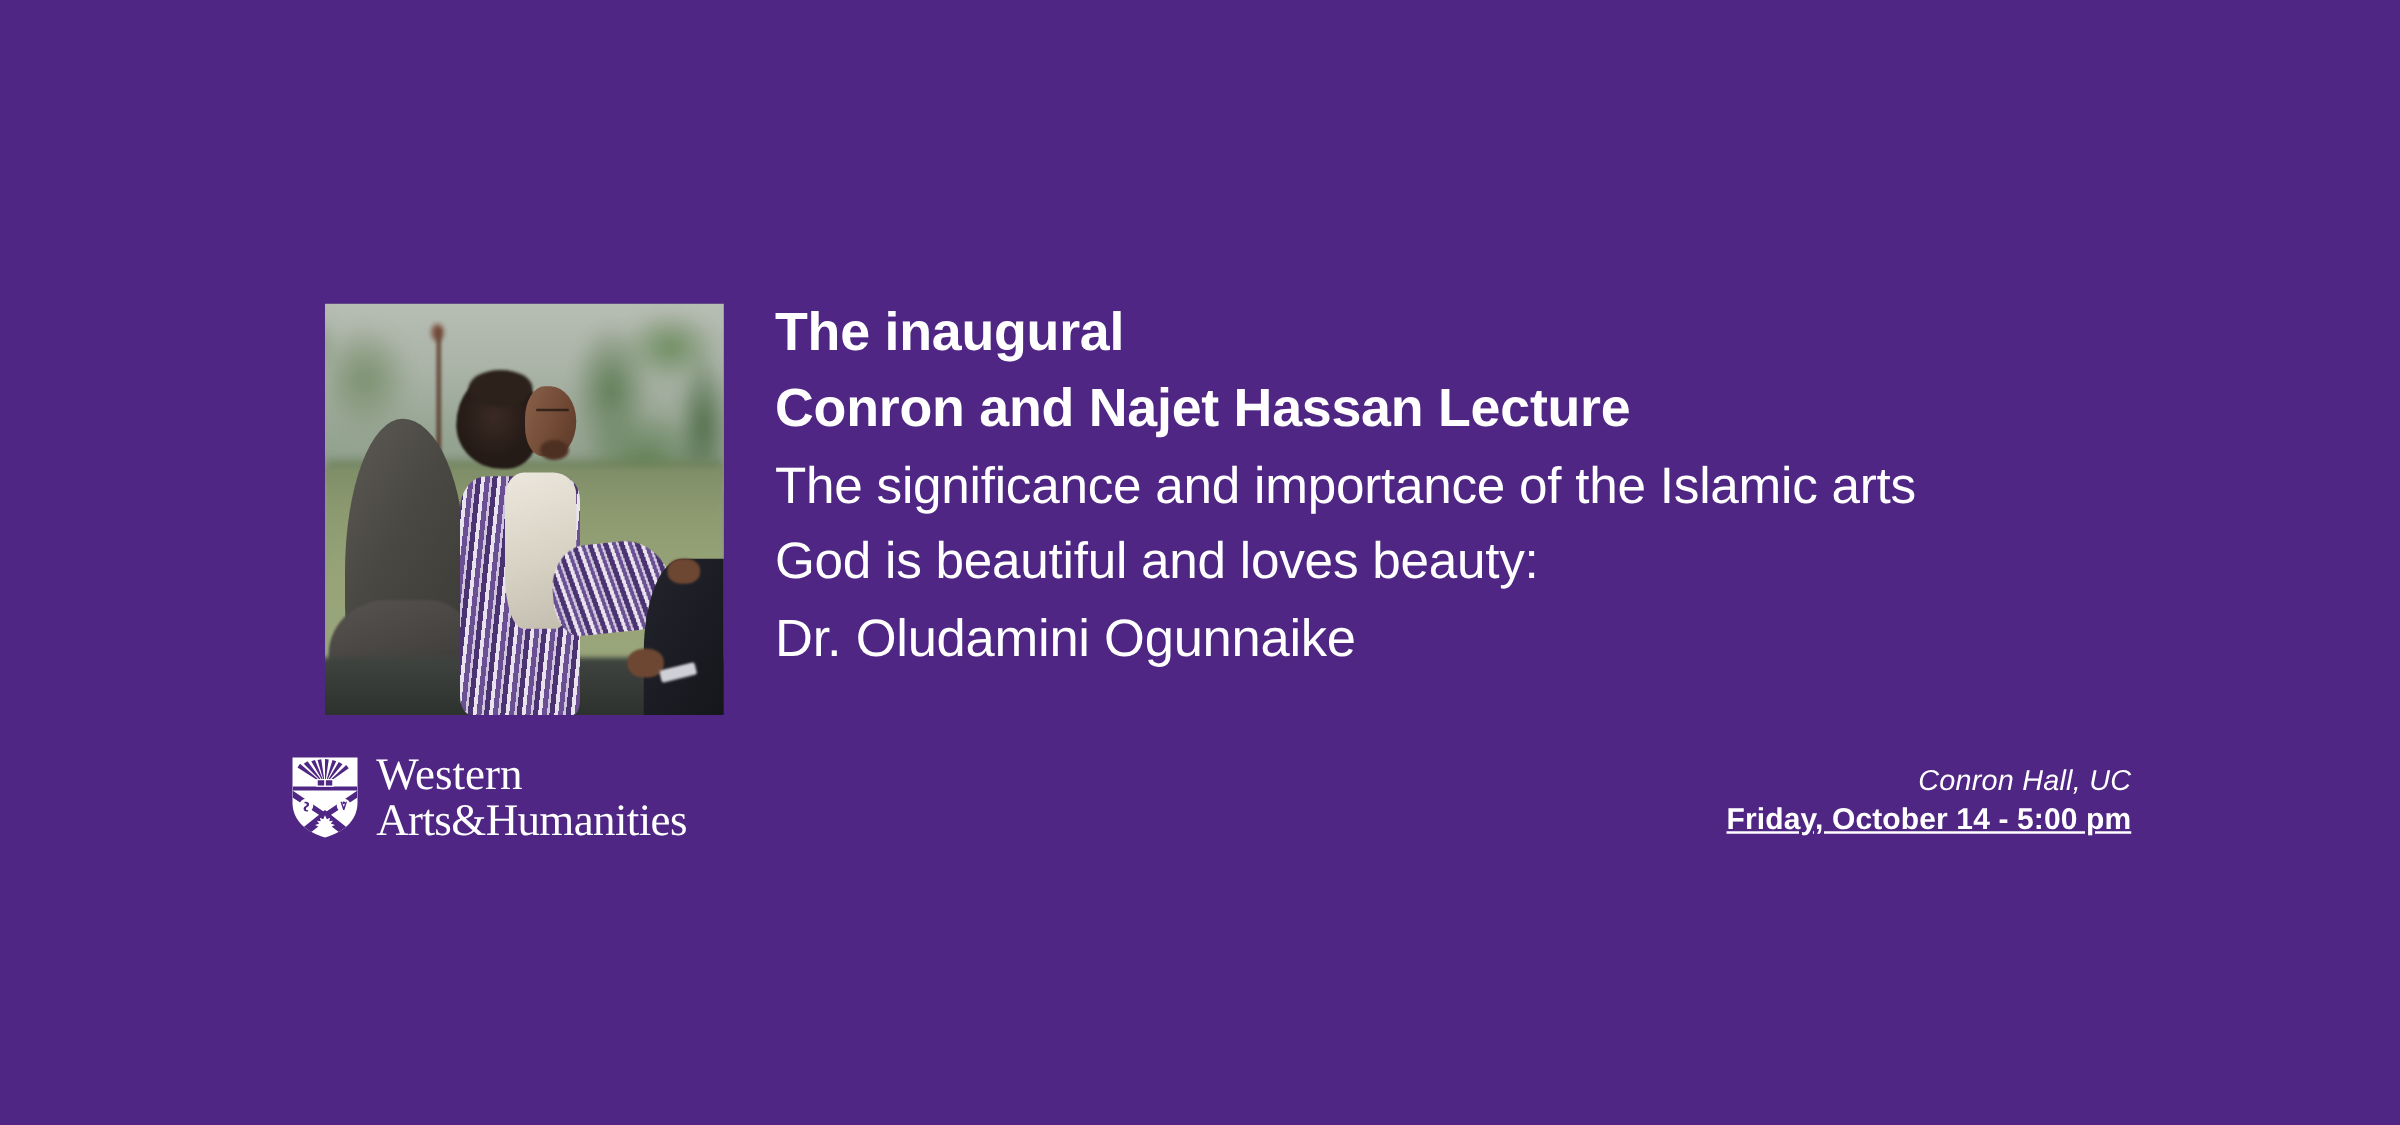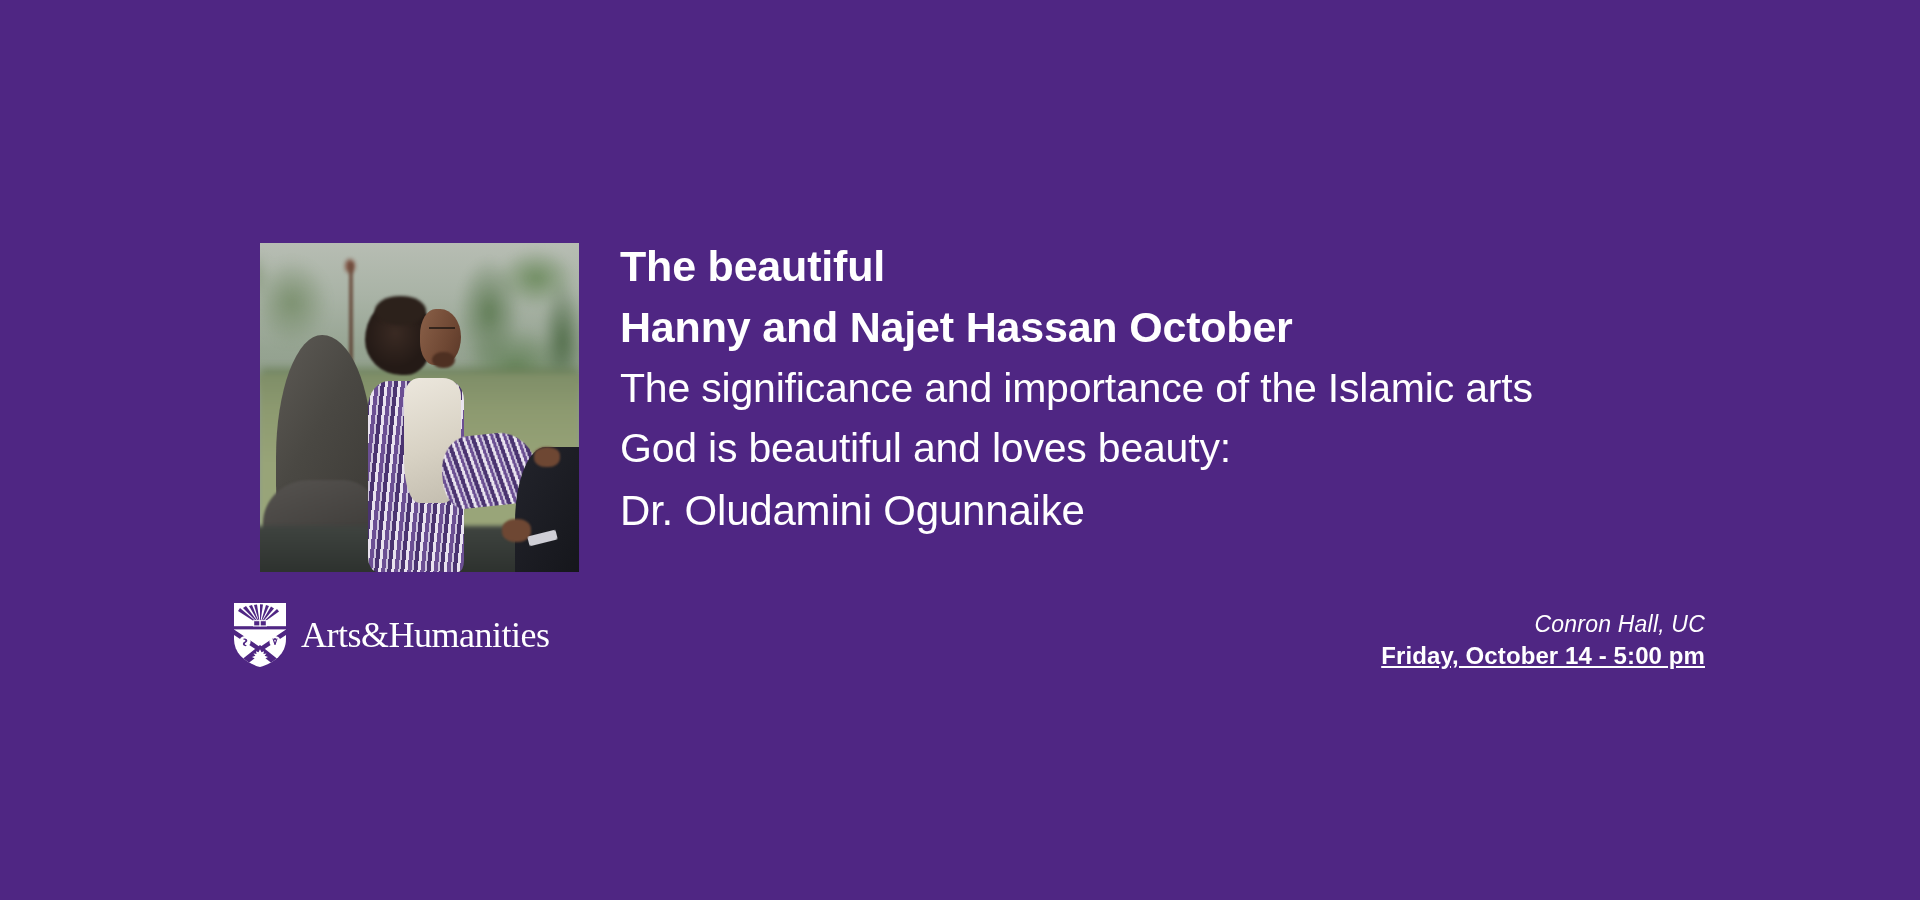--- a/index.html
+++ b/index.html
@@ -340,22 +340,22 @@
       <div class="fig-phone"></div>
       <div class="fig-hair"></div>
       <div class="fig-hair2"></div>
       <div class="fig-face"></div>
       <div class="fig-chin"></div>
       <div class="fig-glasses"></div>
     </div>
   </div>
 
   <div id="text-block">
-    <div class="line line-bold">The beautiful</div>
-    <div class="line line-bold">Hanny and Najet Hassan October</div>
+    <div class="line line-bold">The inaugural</div>
+    <div class="line line-bold">Conron and Najet Hassan Lecture</div>
     <div class="line line-reg">The significance and importance of the Islamic arts</div>
     <div class="line line-reg">God is beautiful and loves beauty:</div>
     <div class="line" id="speaker-name">Dr. Oludamini Ogunnaike</div>
   </div>
 
   <div id="logo">
     <svg id="logo-shield" viewBox="0 0 56 68" aria-hidden="true">
       <defs>
         <clipPath id="shieldClip">
           <path d="M2,2 H54 V38 C54,53 42,62 28,66 C14,62 2,53 2,38 Z"></path>
@@ -392,20 +392,21 @@
         <circle cx="43" cy="40.5" r="5.6" fill="#ffffff"></circle>
         <path d="M40.4,37.4 l1.1,0 l1.5,4.2 l1.5,-4.2 l1.1,0 l-2.1,6.6 l-1,0 Z" fill="#4f2683"></path>
         <circle cx="43" cy="38.2" r="1.1" fill="#4f2683"></circle>
 
         <g fill="#ffffff">
           <path d="M28,48.2 l1.5,3.1 l2.6,-1.1 l-0.7,2.7 l3.1,-0.4 l-1.9,2.2 l3.4,1.2 l-2.9,1.5 l1.2,2.1 l-3.4,-0.4 l0.3,3.4 l-2.3,-1.9 l-0.9,2.8 l-0.9,-2.8 l-2.3,1.9 l0.3,-3.4 l-3.4,0.4 l1.2,-2.1 l-2.9,-1.5 l3.4,-1.2 l-1.9,-2.2 l3.1,0.4 l-0.7,-2.7 l2.6,1.1 Z"></path>
         </g>
       </g>
     </svg>
     <div id="logo-wordmark">
+      <div>Western</div>
       <div id="logo-line2">Arts&amp;Humanities</div>
     </div>
   </div>
 
   <div id="event-details">
     <div id="event-venue">Conron Hall, UC</div>
     <div id="event-datetime">Friday, October 14 - 5:00 pm</div>
   </div>
 
 </div>

